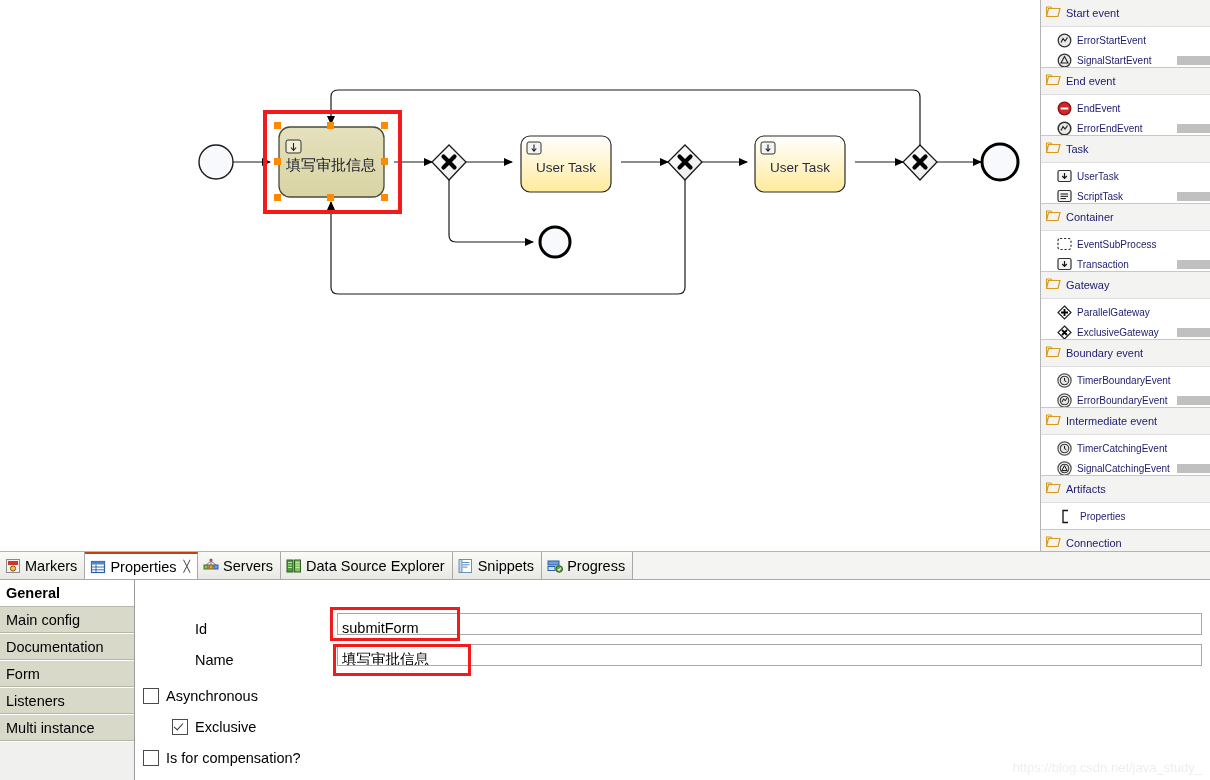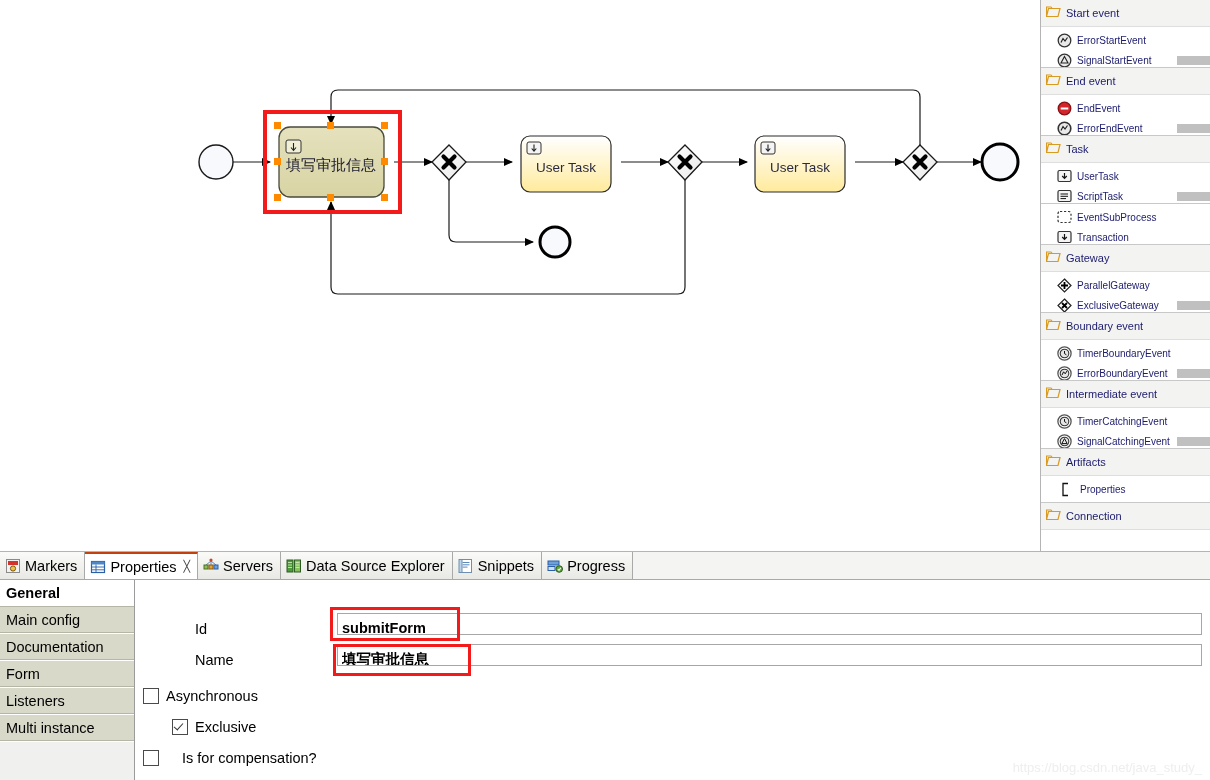--- a/index.html
+++ b/index.html
@@ -126,21 +126,20 @@
     position: absolute;
     height: 22px;
     border: 1px solid #a7a7a7;
     background: #ffffff;
     font-size: 14.5px;
     font-family: "Liberation Sans", sans-serif;
     color: #000;
     padding: 8px 0 0 4px;
     box-sizing: border-box;
     outline: none;
-    font-weight: bold;
   }
   .hl-box {
     position: absolute;
     border: 3px solid #f21a1a;
     box-sizing: border-box;
     pointer-events: none;
   }
   .cb-row {
     position: absolute;
     display: flex; align-items: center;
@@ -368,20 +367,28 @@
               <path d="M3.5,5 L11,5 M3.5,7.3 L11,7.3 M3.5,9.6 L9,9.6" stroke="#111" stroke-width="1"></path>
             </svg>
         </span>
         <span>ScriptTask</span>
       </div>
       <div class="pal-thumb" style="top:56px;"></div>
       <div class="pal-sep"></div>
     </div>
 
     <div class="pal-section">
+      <div class="pal-header">
+        <span class="folder">
+          <svg width="15" height="12" viewBox="0 0 15 12">
+              <path d="M0.5,10.5 L2.5,2.5 L14,2.5 L12,10.5 Z M0.5,10.5 L0.5,1 L5,1 L6.2,2.5" fill="none" stroke="#d99a20" stroke-width="1.2"></path>
+            </svg>
+        </span>
+        <span>Container</span>
+      </div>
       <div class="pal-item">
         <span class="glyph">
           <svg width="15" height="14" viewBox="0 0 15 14">
               <rect x="1" y="1.5" width="13" height="11" rx="2" fill="#fff" stroke="#333" stroke-width="1.2" stroke-dasharray="2.2 1.8"></rect>
             </svg>
         </span>
         <span>EventSubProcess</span>
       </div>
       <div class="pal-item" style="height:14px;">
         <span class="glyph">
@@ -633,21 +640,21 @@
         <div class="hl-box" style="left:198px; top:64px; width:138px; height:32px;"></div>
 
         <div class="cb-row" style="left:8px; top:108px;">
           <span class="cbox"></span>
           <span>Asynchronous</span>
         </div>
         <div class="cb-row" style="left:8px; top:139px;margin-left:29px;">
           <span class="cbox checked"></span>
           <span>Exclusive</span>
         </div>
-        <div class="cb-row" style="left:8px; top:170px;gap:16px;">
+        <div class="cb-row" style="left:8px; top:170px;">
           <span class="cbox"></span>
           <span>Is for compensation?</span>
         </div>
       </div>
     </div>
 
     <div id="watermark">https://blog.csdn.net/java_study_</div>
   </div>
 
 </div>

